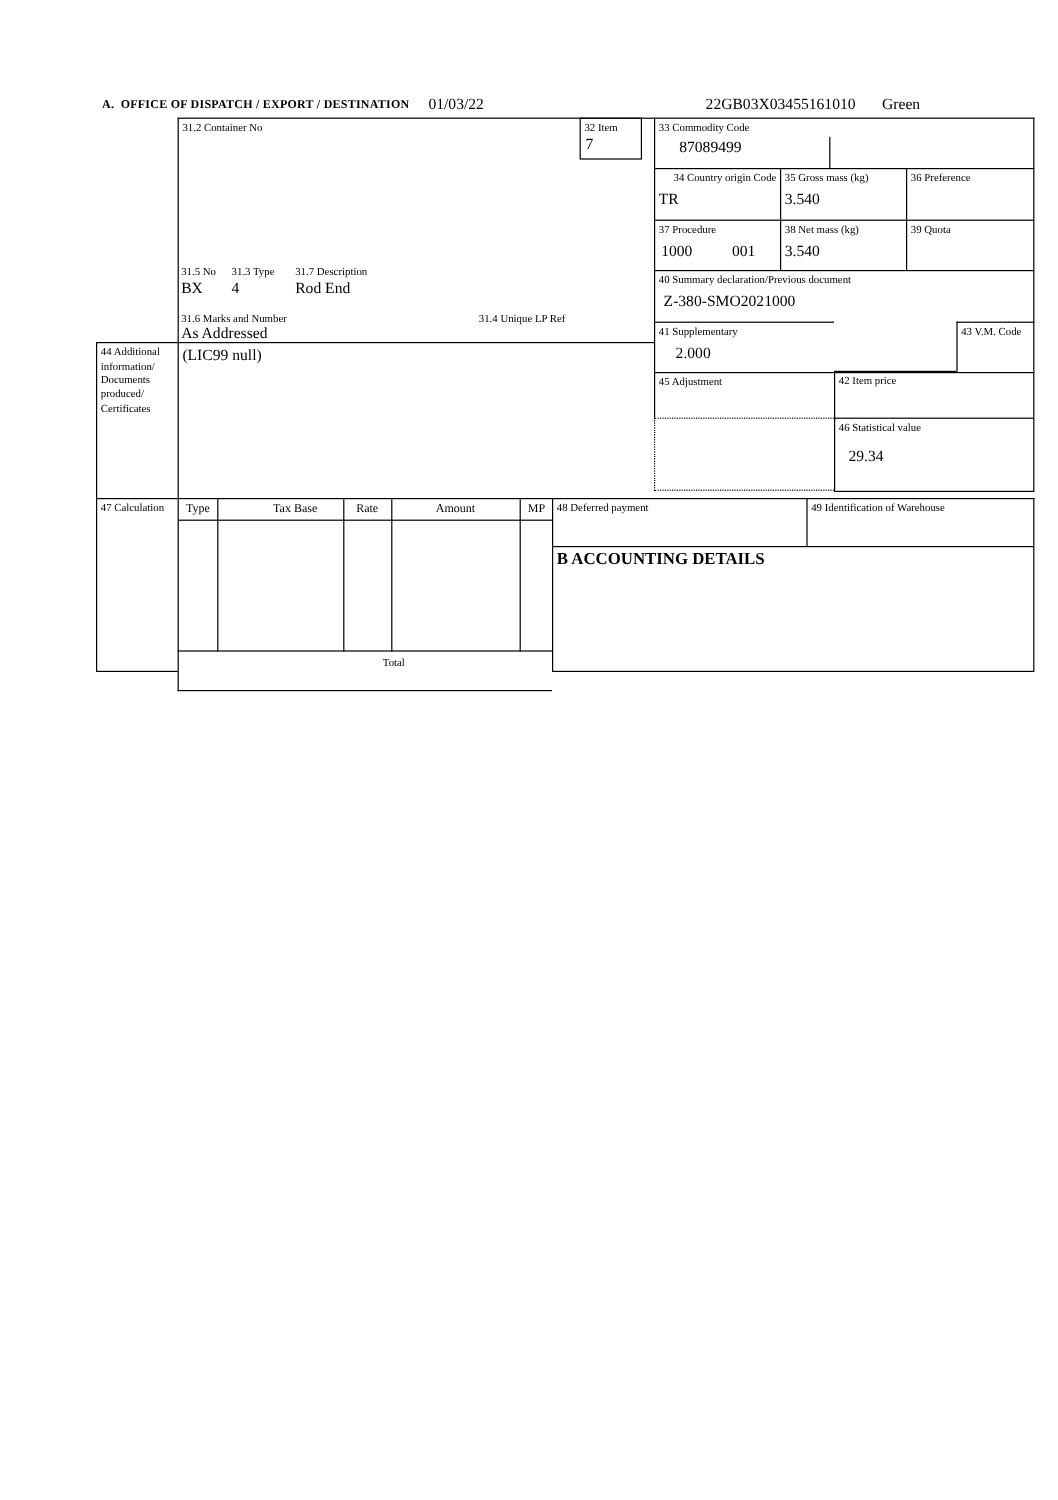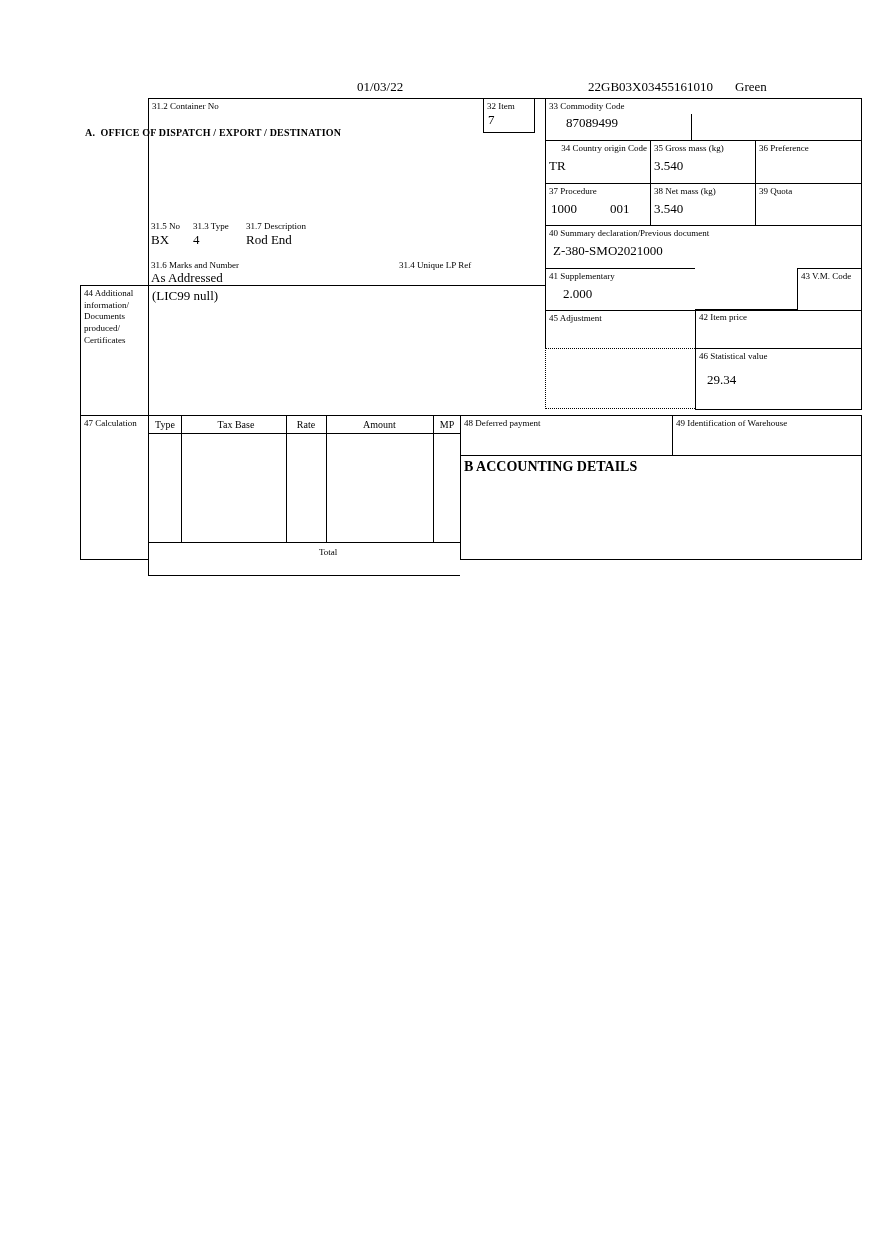--- a/index.html
+++ b/index.html
@@ -19,21 +19,21 @@
   .vline { position:absolute; width:1px; background:#000; }
   .hdr-small { font-size:10px; font-weight:bold; letter-spacing:0.2px; }
   .hdr-val { font-size:13px; }
   .thead { position:absolute; top:3px; font-size:10px; text-align:center; }
 </style>
 </head>
 <body>
 
 <div id="canvas">
 
-  <div class="abs hdr-small" style="left:85px; top:82px;margin-top:45px;">A.&nbsp; OFFICE OF DISPATCH / EXPORT / DESTINATION</div>
+  <div class="abs hdr-small" style="left:85px; top:82px;">A.&nbsp; OFFICE OF DISPATCH / EXPORT / DESTINATION</div>
   <div class="abs hdr-val" style="left:357px; top:79px;">01/03/22</div>
   <div class="abs hdr-val" style="left:588px; top:79px;">22GB03X03455161010</div>
   <div class="abs hdr-val" style="left:735px; top:79px;">Green</div>
 
   <div class="box bt bl" style="left:80px; top:285px; width:68px; height:130px;">
     <div class="lbl" style="width:52px;">44 Additional information/ Documents produced/ Certificates</div>
   </div>
   <div class="box bt bl bb" style="left:80px; top:415px; width:68px; height:145px;">
     <div class="lbl" style="width:56px;">47 Calculation</div>
   </div>
@@ -113,21 +113,21 @@
 
   <div class="box bt bl bb dot" style="left:545px; top:348px; width:150px; height:61px;"></div>
 
   <div class="box bt bl br bb" style="left:695px; top:348px; width:167px; height:62px;">
     <div class="lbl">46 Statistical value</div>
     <div class="val" style="left:11px; top:24px;">29.34</div>
   </div>
 
   <div class="box bt bl" style="left:148px; top:415px; width:312px; height:127px; padding:0;">
     <div class="thead" style="left:0; width:32px;">Type</div>
-    <div class="thead" style="left:24px; width:105px;padding-left:21px;">Tax Base</div>
+    <div class="thead" style="left:34px; width:105px;padding-left:21px;">Tax Base</div>
     <div class="thead" style="left:137px; width:40px;">Rate</div>
     <div class="thead" style="left:177px; width:107px;">Amount</div>
     <div class="thead" style="left:284px; width:28px;">MP</div>
     <div class="hline" style="left:0; top:17px; width:312px;"></div>
     <div class="vline" style="left:32px; top:0; height:127px;"></div>
     <div class="vline" style="left:137px; top:0; height:127px;"></div>
     <div class="vline" style="left:177px; top:0; height:127px;"></div>
     <div class="vline" style="left:284px; top:0; height:127px;"></div>
   </div>
 

